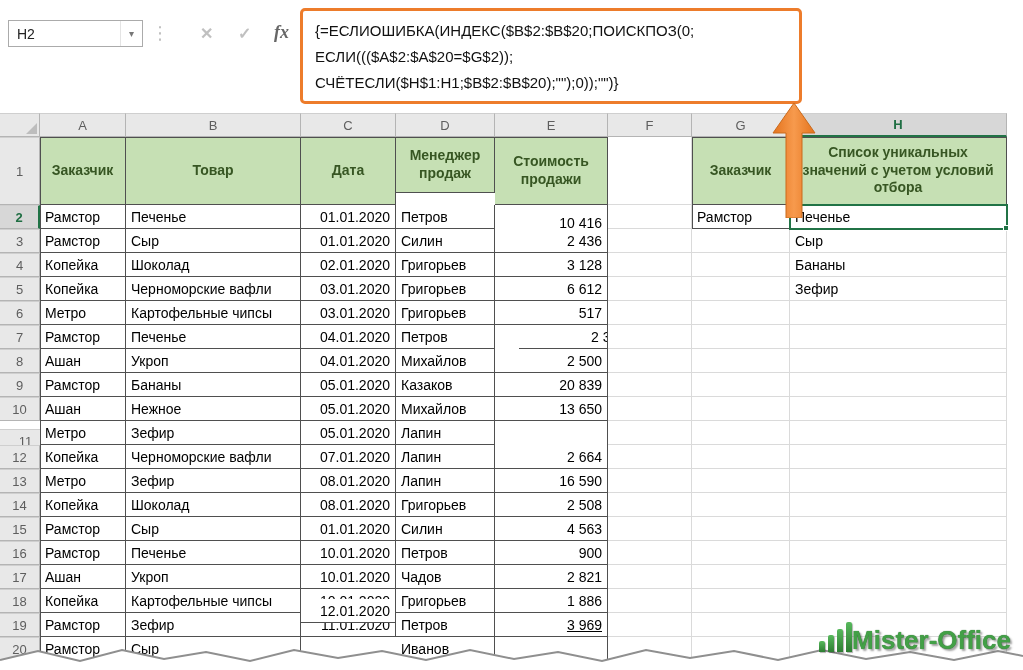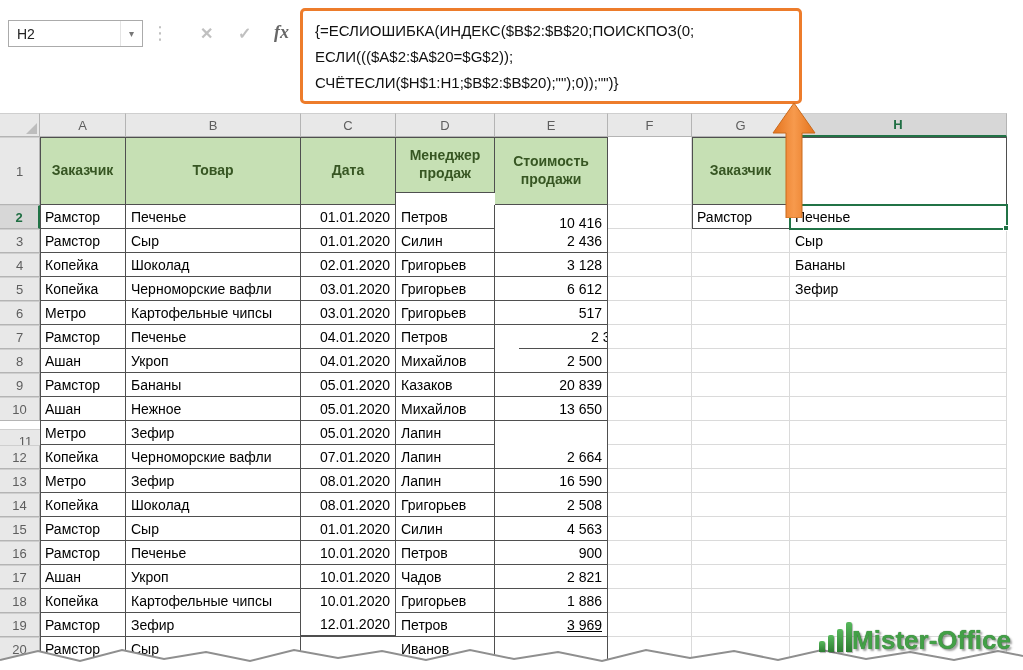--- a/index.html
+++ b/index.html
@@ -91,20 +91,21 @@
     <div class="hdr" style="left: 0px; top: 589px; width: 40px; height: 24px;">18</div>
     <div class="hdr" style="left: 0px; top: 613px; width: 40px; height: 24px;">19</div>
     <div class="hdr" style="left: 0px; top: 637px; width: 40px; height: 24px;">20</div>
     <div class="cell dark green" style="left: 40px; top: 137px; width: 86px; height: 68px;">Заказчик</div>
     <div class="cell dark green" style="left: 126px; top: 137px; width: 175px; height: 68px;">Товар</div>
     <div class="cell dark green" style="left: 301px; top: 137px; width: 95px; height: 68px;">Дата</div>
     <div class="cell dark green" style="left: 396px; top: 137px; width: 99px; height: 56px;">Менеджер продаж</div>
     <div class="cell dark green" style="left: 495px; top: 137px; width: 113px; height: 68px;">Стоимость продажи</div>
     <div class="cell grid" style="left: 608px; top: 137px; width: 84px; height: 68px;"></div>
     <div class="cell dark green" style="left: 692px; top: 137px; width: 98px; height: 68px;">Заказчик</div>
+    <div class="cell dark green" style="left: 790px; top: 137px; width: 217px; height: 68px;">Список уникальных значений с учетом условий отбора</div>
     <div class="cell dark" style="left: 40px; top: 205px; width: 86px; height: 24px;">Рамстор</div>
     <div class="cell dark" style="left: 126px; top: 205px; width: 175px; height: 24px;">Печенье</div>
     <div class="cell dark right" style="left: 301px; top: 205px; width: 95px; height: 24px;">01.01.2020</div>
     <div class="cell dark" style="left: 396px; top: 205px; width: 99px; height: 24px;">Петров</div>
     <div class="cell dark right" style="left: 495px; top: 205px; width: 113px; height: 36px;">10 416</div>
     <div class="cell grid" style="left: 608px; top: 205px; width: 84px; height: 24px;"></div>
     <div class="cell dark" style="left: 692px; top: 205px; width: 98px; height: 24px;">Рамстор</div>
     <div class="cell grid" style="left: 790px; top: 205px; width: 217px; height: 24px;">Печенье</div>
     <div class="cell dark" style="left: 40px; top: 229px; width: 86px; height: 24px;">Рамстор</div>
     <div class="cell dark" style="left: 126px; top: 229px; width: 175px; height: 24px;">Сыр</div>
@@ -237,21 +238,21 @@
     <div class="cell dark" style="left: 40px; top: 613px; width: 86px; height: 24px;">Рамстор</div>
     <div class="cell dark" style="left: 126px; top: 613px; width: 175px; height: 24px;">Зефир</div>
     <div class="cell dark right" style="left: 301px; top: 613px; width: 95px; height: 24px;">11.01.2020</div>
     <div class="cell dark" style="left: 396px; top: 613px; width: 99px; height: 24px;">Петров</div>
     <div class="cell dark right" style="left: 495px; top: 613px; width: 113px; height: 24px; text-decoration: underline;">3 969</div>
     <div class="cell grid" style="left: 608px; top: 613px; width: 84px; height: 24px;"></div>
     <div class="cell grid" style="left: 692px; top: 613px; width: 98px; height: 24px;"></div>
     <div class="cell grid" style="left: 790px; top: 613px; width: 217px; height: 24px;"></div>
     <div class="cell dark" style="left: 40px; top: 637px; width: 86px; height: 24px;">Рамстор</div>
     <div class="cell dark" style="left: 126px; top: 637px; width: 175px; height: 24px;">Сыр</div>
-    <div class="cell dark right" style="left: 301px; top: 612px; width: 95px; height: 24px;">12.01.2020</div>
+    <div class="cell dark right" style="left: 301px; top: 599px; width: 95px; height: 24px;">12.01.2020</div>
     <div class="cell dark" style="left: 396px; top: 637px; width: 99px; height: 24px;">Иванов</div>
     <div class="cell dark right" style="left: 495px; top: 637px; width: 113px; height: 24px;"></div>
     <div class="cell grid" style="left: 608px; top: 637px; width: 84px; height: 24px;"></div>
     <div class="cell grid" style="left: 692px; top: 637px; width: 98px; height: 24px;"></div>
     <div class="cell grid" style="left: 790px; top: 637px; width: 217px; height: 24px;"></div>
     <div class="outline" style="left: 40px; top: 137px; width: 568px; height: 524px;"></div>
     <div class="outline" style="left: 692px; top: 137px; width: 98px; height: 92px;"></div>
     <div class="outline" style="left: 790px; top: 137px; width: 217px; height: 68px;"></div>
     <div class="selection" style="left: 789px; top: 204px; width: 219px; height: 26px;">
       <span class="fill-handle"></span>

